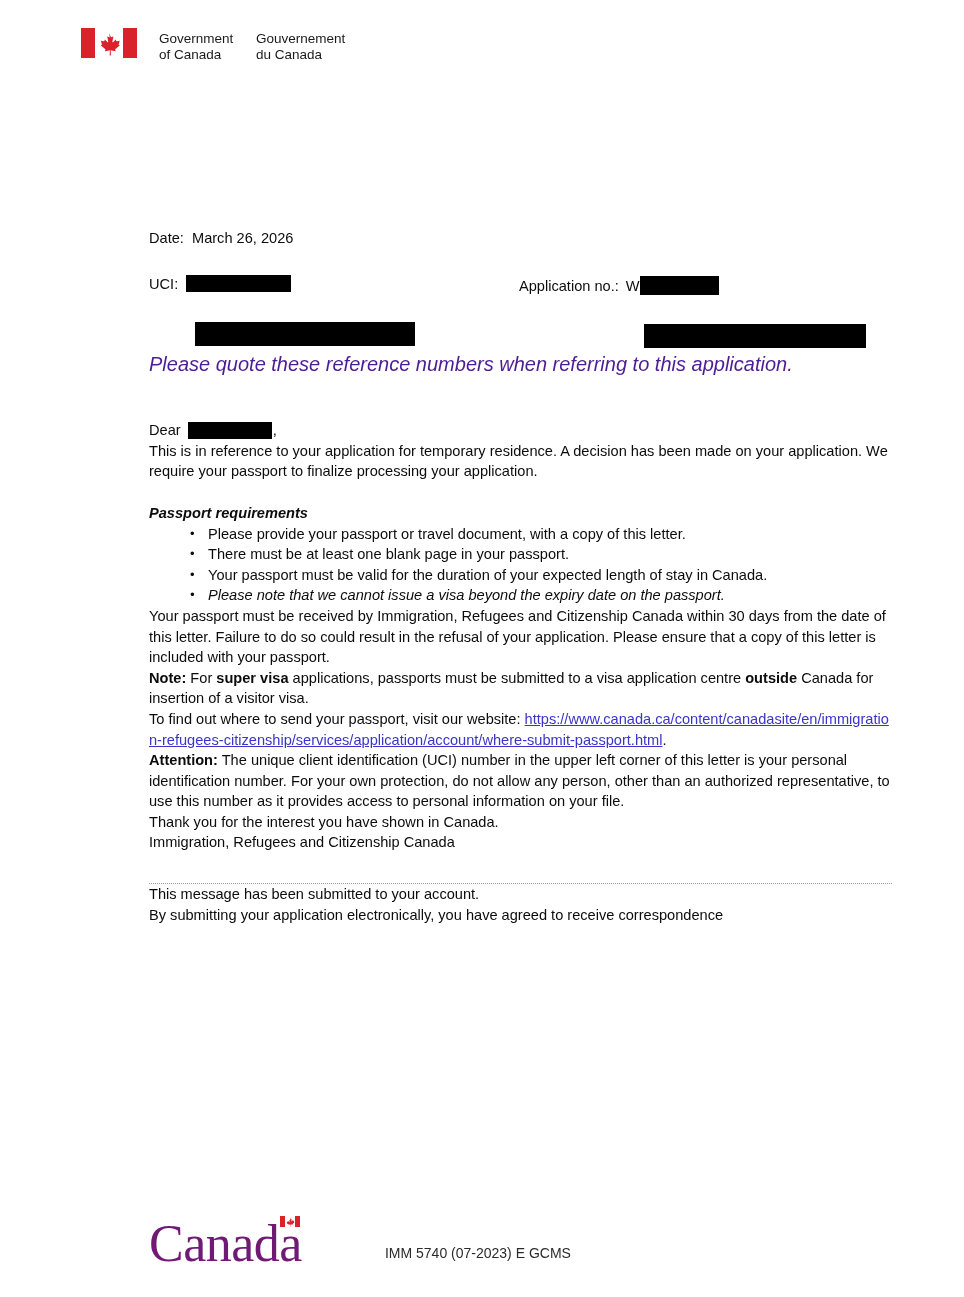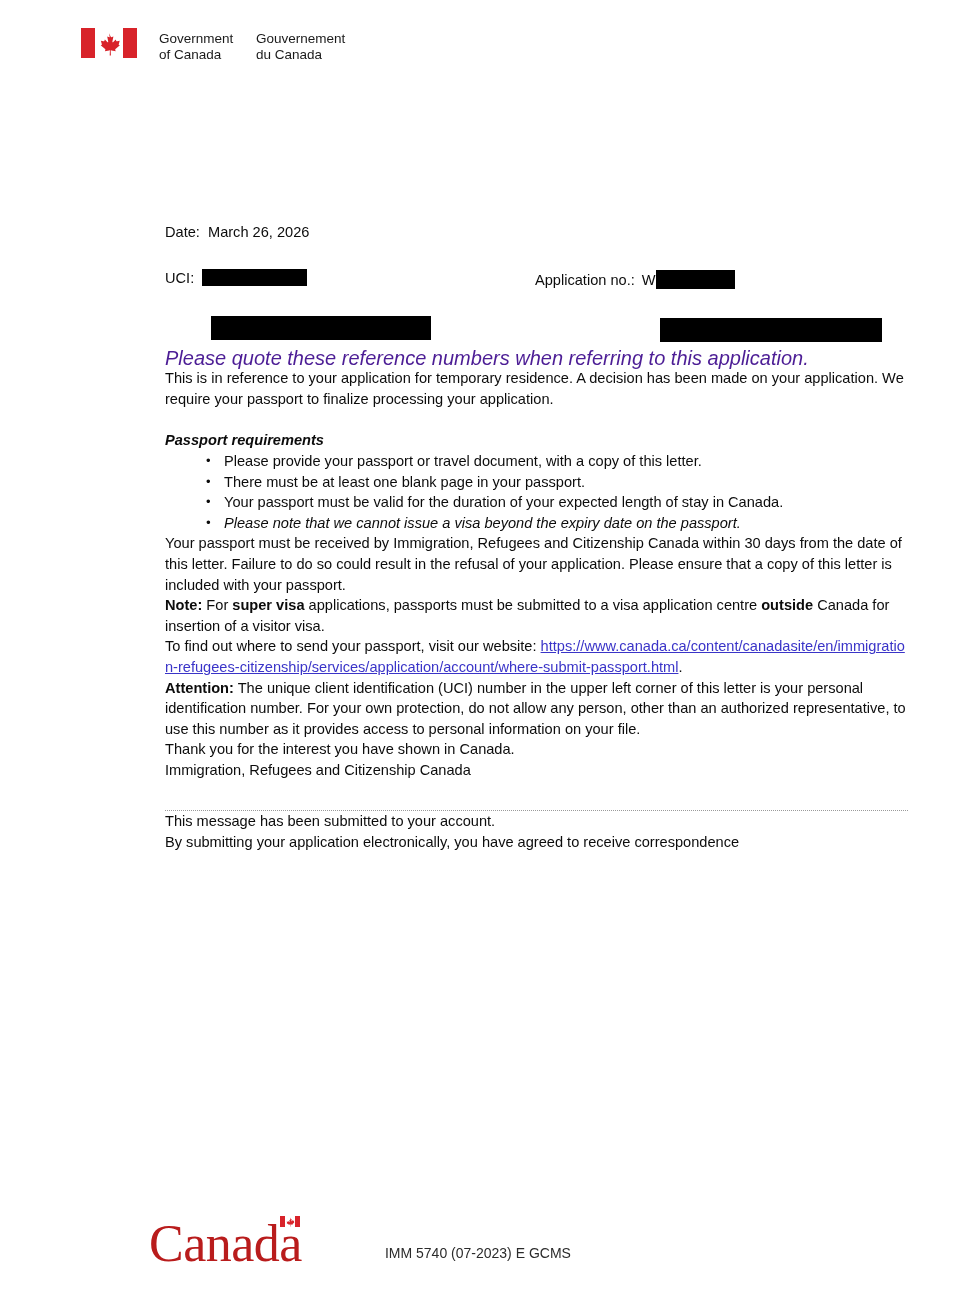--- a/index.html
+++ b/index.html
@@ -41,26 +41,25 @@
     color: #1a1a1a;
     white-space: pre-line;
   }
   .gc-col.en { width: 97px; }
   .gc-col.fr { width: 140px; }
 
   
   .letter {
     position: absolute;
     left: 149px;
-    top: 222px;
+    top: 228px;
     width: 743px;
     font-size: 14.6px;
     line-height: 20.6px;
     color: #0c0c0c;
-    margin-left: 16px;
   }
 
   .row-date {
     margin-bottom: 25px;
     white-space: pre;
   }
 
   .ref-grid {
     position: relative;
     height: 80px;
@@ -167,21 +166,21 @@
     top: 1218px;
     display: flex;
     align-items: flex-end;
   }
   .wordmark {
     position: relative;
     font-family: "Liberation Serif", serif;
     font-size: 52px;
     line-height: 52px;
     letter-spacing: -0.5px;
-    color: #b91c1c;
+    color: #701a75;
   }
   .wordmark .wm-flag {
     position: absolute;
     right: 2px;
     top: -2px;
     width: 20px;
     height: 11px;
   }
   .form-code {
     font-size: 14px;
@@ -226,20 +225,25 @@
     <div class="ref-left-2">
       <span class="redaction rb-uci-2"></span>
     </div>
     <div class="ref-right-2">
       <span class="redaction rb-app-2"></span>
     </div>
   </div>
 
   <p class="para quote-line">Please quote these reference numbers when referring to this application.</p>
 
+  <div class="salutation">
+    <span>Dear</span>
+    <span class="redaction rb-dear"></span>
+    <span>,</span>
+  </div>
 
   <p class="para gap-lg">This is in reference to your application for temporary residence. A decision has been made on your application. We require your passport to finalize processing your application.</p>
 
   <div class="section-head">Passport requirements</div>
 
   <ul class="req-list">
     <li>Please provide your passport or travel document, with a copy of this letter.</li>
     <li>There must be at least one blank page in your passport.</li>
     <li>Your passport must be valid for the duration of your expected length of stay in Canada.</li>
     <li class="italic">Please note that we cannot issue a visa beyond the expiry date on the passport.</li>

